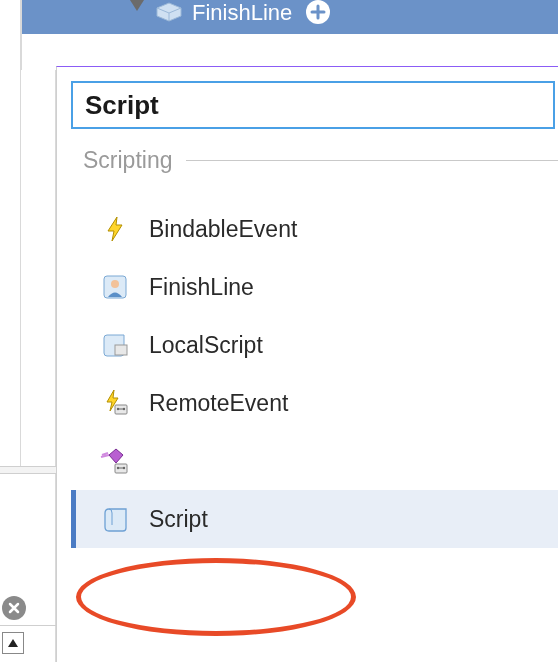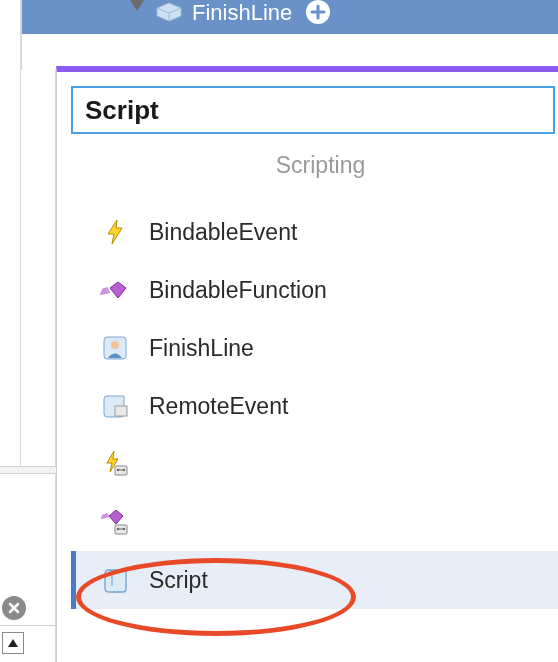--- a/index.html
+++ b/index.html
@@ -58,21 +58,21 @@
   .plus-badge svg { display:block; }
 
   
   .dropdown {
     position: absolute;
     left: 56px;
     top: 66px;
     right: 0;
     bottom: 0;
     background: #fff;
-    border-top: 6px solid #8b5cf6;
+    border-top: 1px solid #8b5cf6;
     border-left: 1px solid #cfcfcf;
     padding-top: 14px;
   }
   .search-wrap {
     margin: 0 0 18px 14px;
   }
   .search-input {
     width: 484px;
     height: 48px;
     border: 2px solid #4aa0e6;
@@ -80,24 +80,23 @@
     font-weight: 700;
     padding: 0 12px;
     outline: none;
     font-family: inherit;
     color: #1a1a1a;
   }
   .category-header {
     display: flex;
     align-items: center;
     gap: 14px;
-    margin: 18px 0 10px 26px;
+    margin: 18px 0 26px 26px;
     color: #9a9a9a;
     font-size: 23px;
-    flex-direction: column;
   }
   .category-line {
     flex: 1;
     height: 1px;
     background: #c9c9c9;
   }
   .item-list {
     margin-left: 14px;
   }
   .item {
@@ -229,63 +228,53 @@
 
     <div class="item">
       <span class="icon">
         <svg width="22" height="28" viewBox="0 0 22 28">
             <path d="M13 2 L4 16 L10 16 L8 26 L18 10 L12 10 Z" fill="#ffd52b" stroke="#b38f00" stroke-width="1"></path>
           </svg>
       </span>
       <span>BindableEvent</span>
     </div>
 
-    <div class="item">
-      <span class="icon">
-        <svg width="30" height="24" viewBox="0 0 30 24">
-            <path d="M2 12 L8 10" stroke="#d08adf" stroke-width="2"></path>
-            <path d="M1 14 L9 12" stroke="#d08adf" stroke-width="2"></path>
-            <path d="M0 16 L10 14" stroke="#d08adf" stroke-width="2"></path>
-            <path d="M18 4 L26 10 L18 20 L10 10 Z" fill="#b85fd1" stroke="#7a2f94"></path>
-          </svg>
-      </span>
-      <span>BindableFunction</span>
-    </div>
 
     <div class="item">
       <span class="icon">
         <svg width="28" height="28" viewBox="0 0 28 28">
             <rect x="3" y="3" width="22" height="22" rx="3" fill="#dceaf7" stroke="#7aa8d4"></rect>
             <circle cx="14" cy="11" r="4" fill="#f2c29a"></circle>
             <path d="M7 24 Q14 15 21 24" fill="#5a8fc8"></path>
           </svg>
       </span>
       <span>FinishLine</span>
     </div>
 
     <div class="item">
       <span class="icon">
         <svg width="28" height="28" viewBox="0 0 28 28">
             <path d="M6 4 Q3 4 3 7 L3 22 Q3 25 6 25 L20 25 Q23 25 23 22 L23 4 Z" fill="#dceaf7" stroke="#7aa8d4"></path>
             <rect x="14" y="14" width="12" height="10" fill="#e8e8e8" stroke="#999"></rect>
           </svg>
       </span>
-      <span>RemoteEvent</span>
+      <span>LocalScript</span>
     </div>
 
     <div class="item">
       <span class="icon">
         <svg width="28" height="28" viewBox="0 0 28 28">
             <path d="M13 1 L6 13 L11 13 L9 22 L17 9 L12 9 Z" fill="#ffd52b" stroke="#b38f00"></path>
             <rect x="14" y="16" width="12" height="9" rx="1" fill="#e8e8e8" stroke="#888"></rect>
             <circle cx="17" cy="20" r="1.2" fill="#666"></circle>
             <circle cx="23" cy="20" r="1.2" fill="#666"></circle>
             <path d="M17 20 L23 20" stroke="#666"></path>
           </svg>
       </span>
+      <span>RemoteEvent</span>
     </div>
 
     <div class="item">
       <span class="icon">
         <svg width="30" height="28" viewBox="0 0 30 28">
             <path d="M2 8 L8 6" stroke="#d08adf" stroke-width="2"></path>
             <path d="M1 10 L9 8" stroke="#d08adf" stroke-width="2"></path>
             <path d="M16 2 L23 8 L16 16 L9 8 Z" fill="#b85fd1" stroke="#7a2f94"></path>
             <rect x="15" y="17" width="12" height="9" rx="1" fill="#e8e8e8" stroke="#888"></rect>
             <circle cx="18" cy="21" r="1.2" fill="#666"></circle>

